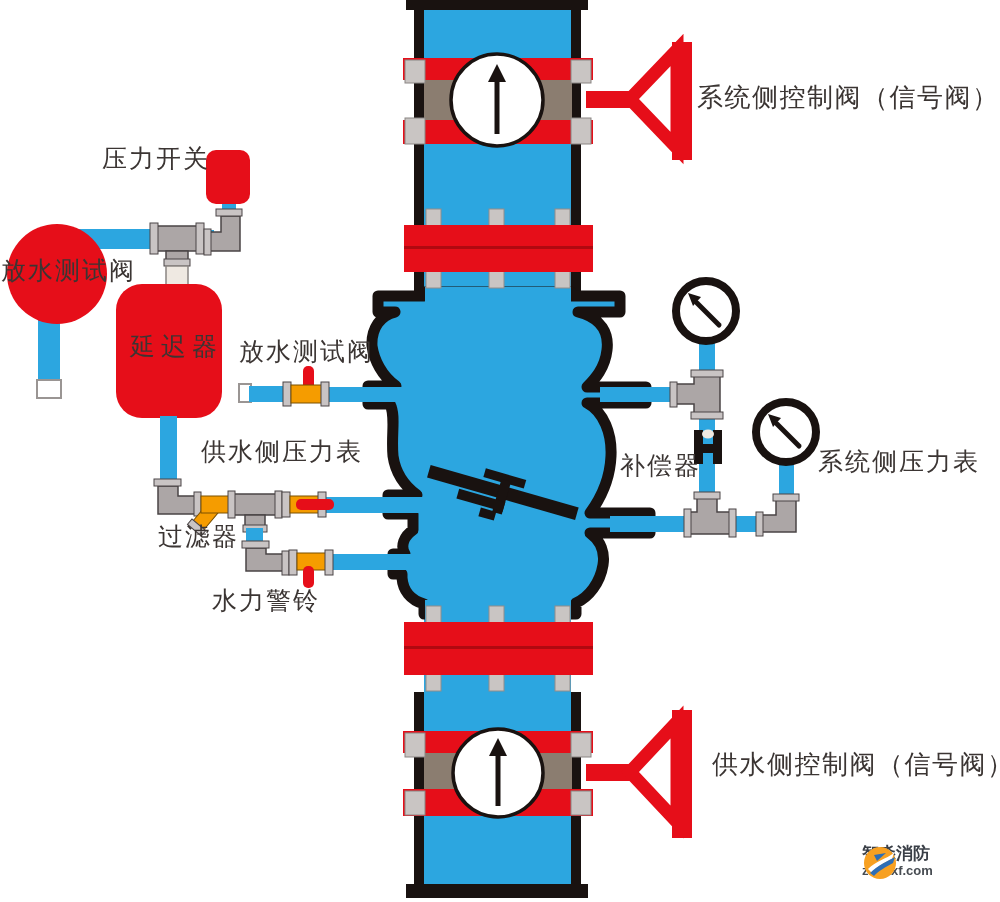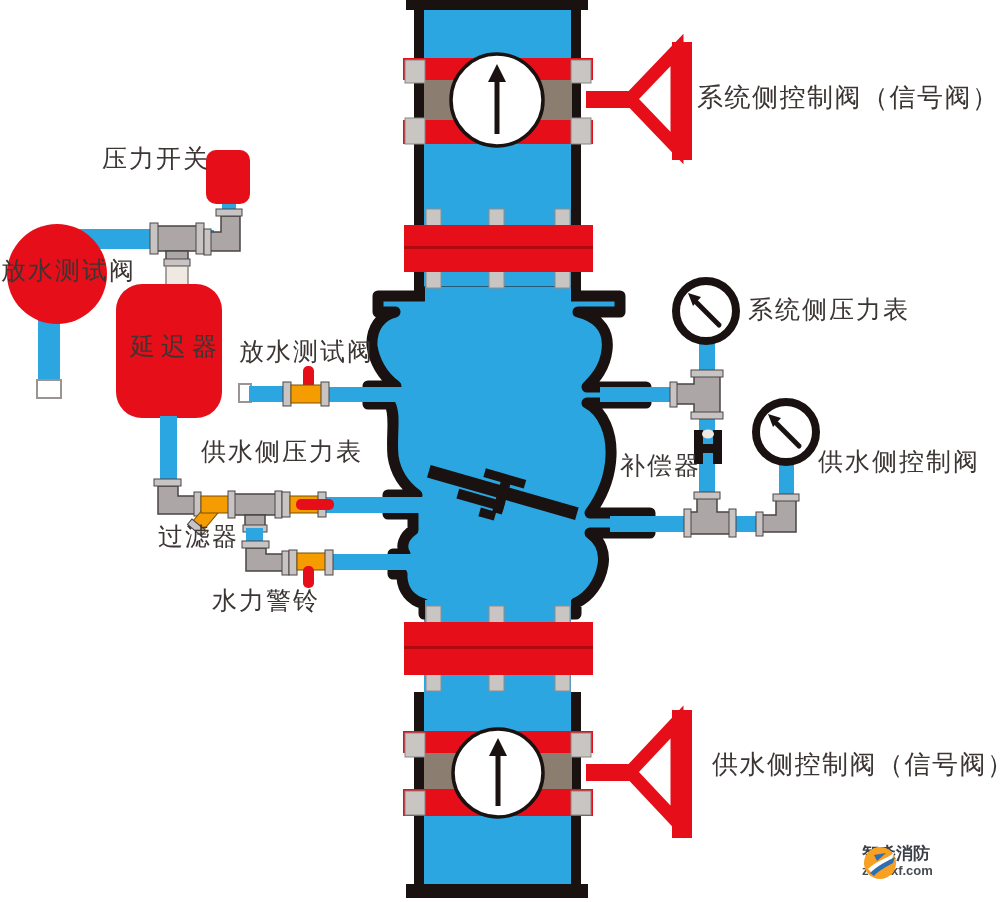--- a/index.html
+++ b/index.html
@@ -249,23 +249,22 @@
 </svg>
 
 <div class="lbl" style="left:102px;top:148px;">压力开关</div>
 <div class="lbl" style="left:1px;top:260px;">放水测试阀</div>
 <div class="lbl" style="left:130px;top:336px;letter-spacing:6px;">延迟器</div>
 <div class="lbl" style="left:239px;top:341px;">放水测试阀</div>
 <div class="lbl" style="left:201px;top:441px;">供水侧压力表</div>
 <div class="lbl" style="left:158px;top:526px;">过滤器</div>
 <div class="lbl" style="left:212px;top:590px;">水力警铃</div>
 <div class="lbl big" style="left:697px;top:86px;">系统侧控制阀（信号阀）</div>
-<div class="lbl" style="left:748px;top:299px;">系统侧压力表</div>
 <div class="lbl" style="left:620px;top:455px;">补偿器</div>
-<div class="lbl" style="left:818px;top:451px;">供水侧控制阀</div>
+<div class="lbl" style="left:818px;top:451px;">系统侧压力表</div>
 <div class="lbl big" style="left:712px;top:753px;">供水侧控制阀（信号阀）</div>
 
 <div class="wm">
   <svg class="logo" viewBox="0 0 36 36">
     <circle cx="18" cy="18" r="16" fill="#F7A021"></circle>
     <path d="M6,24 C14,16 24,14 32,8 L30,14 C22,18 14,22 10,28 Z" fill="#ffffff"></path>
     <path d="M8,28 C16,20 26,16 33,12 L31,18 C24,22 16,26 12,31 Z" fill="#2E6EB5"></path>
     <path d="M12,10 L24,8 L15,16 Z" fill="#2E6EB5"></path>
   </svg>
   <div>

